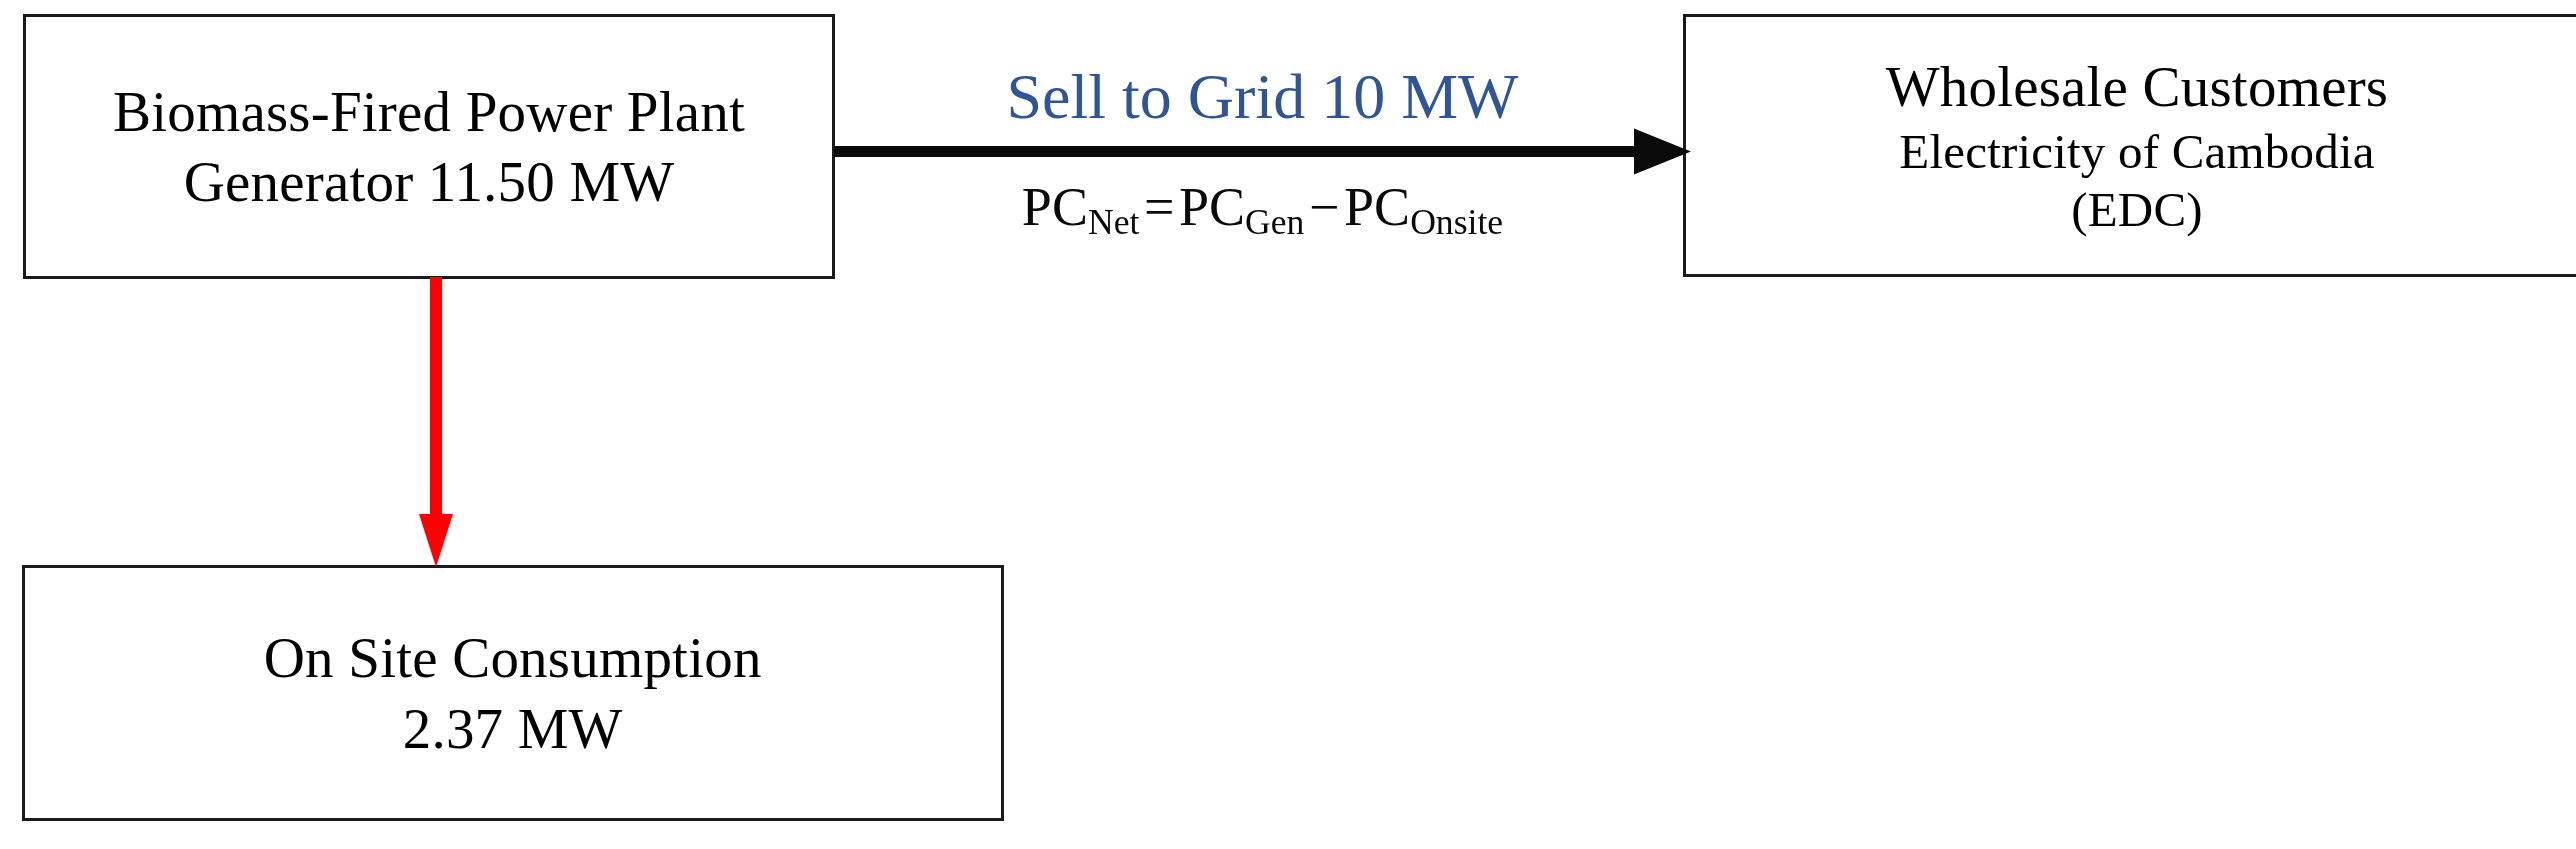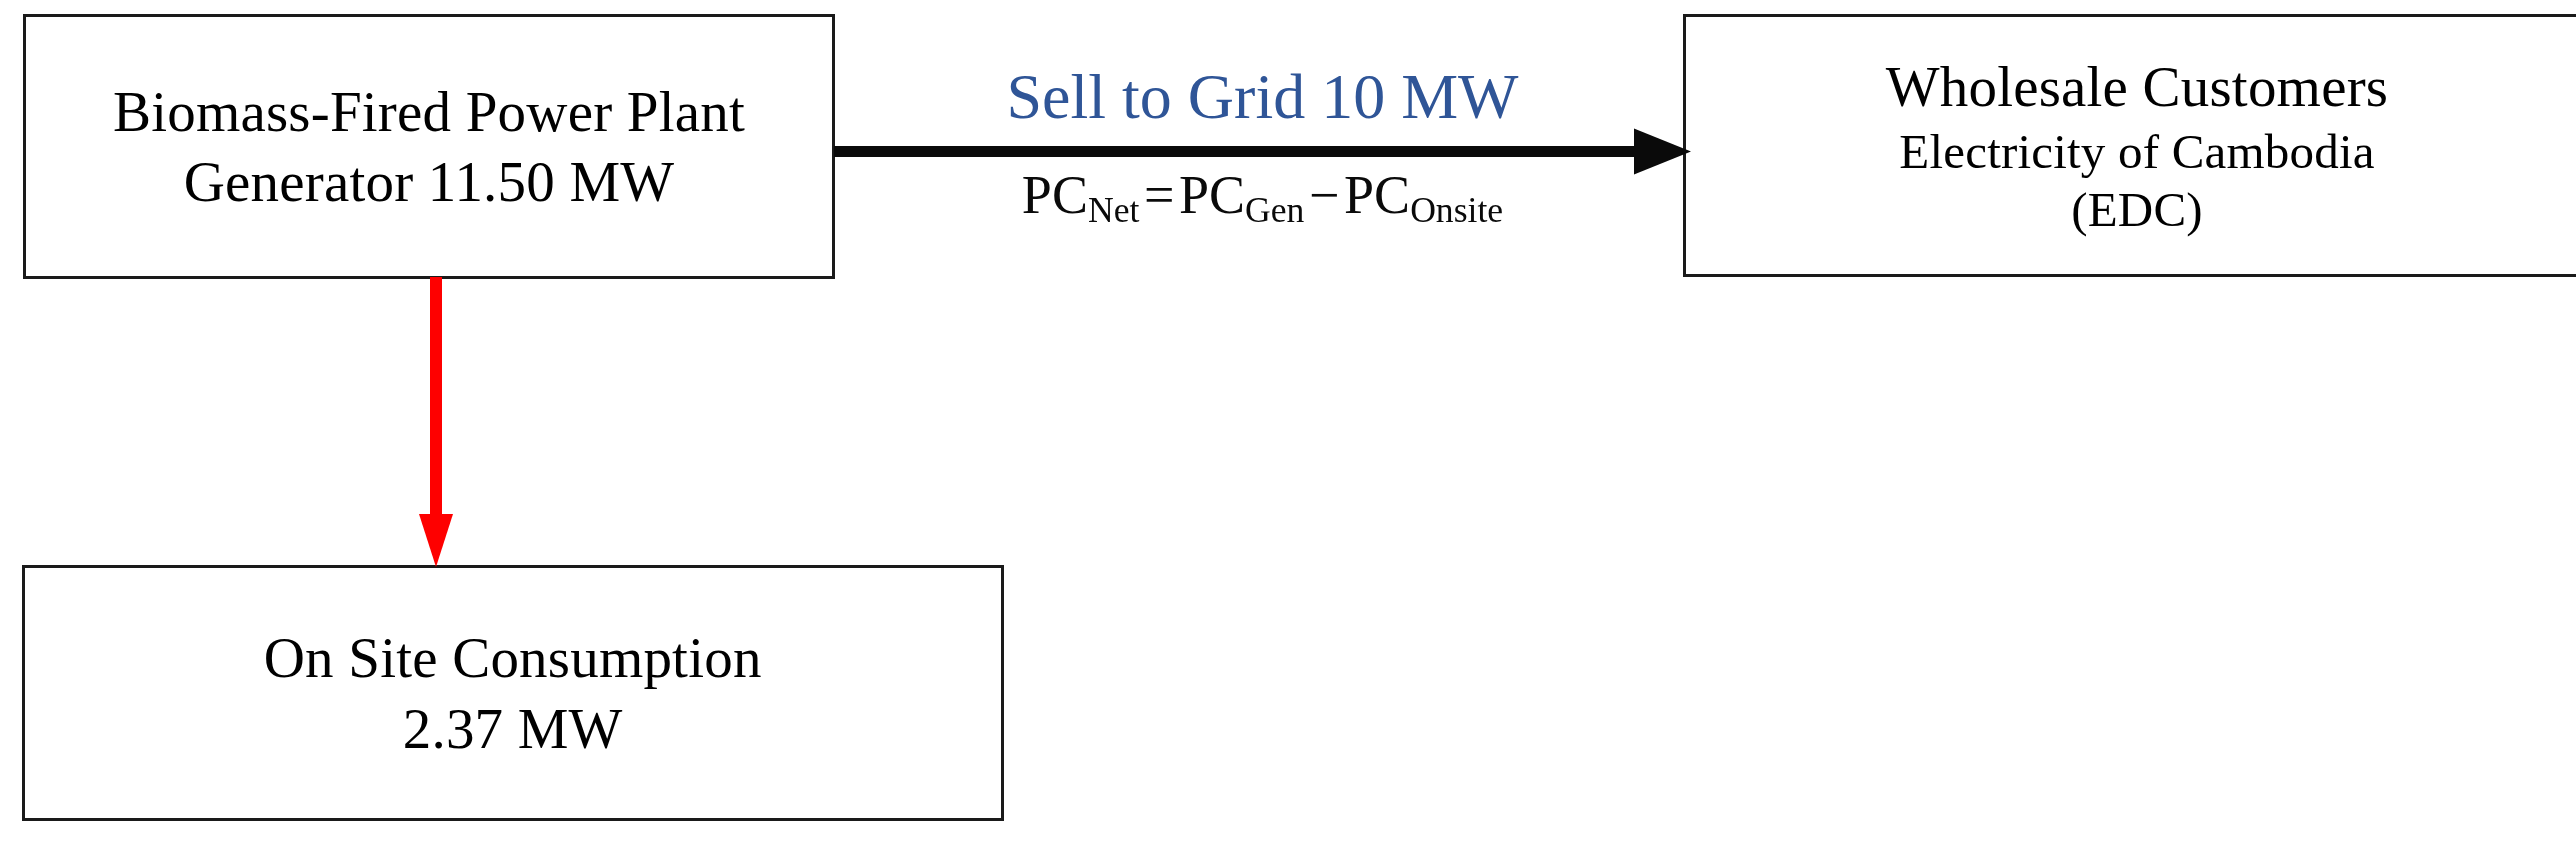--- a/index.html
+++ b/index.html
@@ -128,21 +128,21 @@
     top: 60px;
     width: 857px;
     text-align: center;
     font-size: 64px;
     color: #2f5597;
     white-space: nowrap;
   }
   #label-formula {
     position: absolute;
     left: 834px;
-    top: 164px;
+    top: 176px;
     width: 857px;
     text-align: center;
     font-size: 54px;
     color: #0a0a0a;
     white-space: nowrap;
   }
   #label-formula .sub {
     font-size: 0.66em;
     vertical-align: baseline;
     position: relative;

